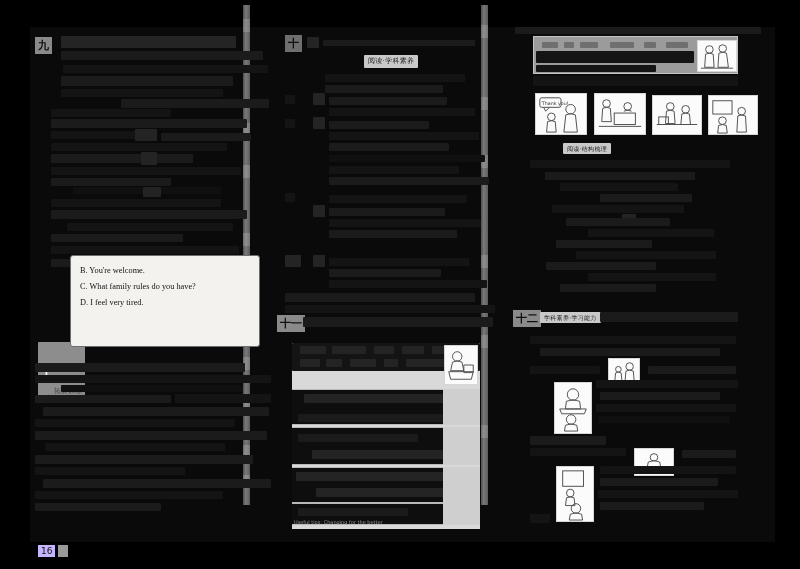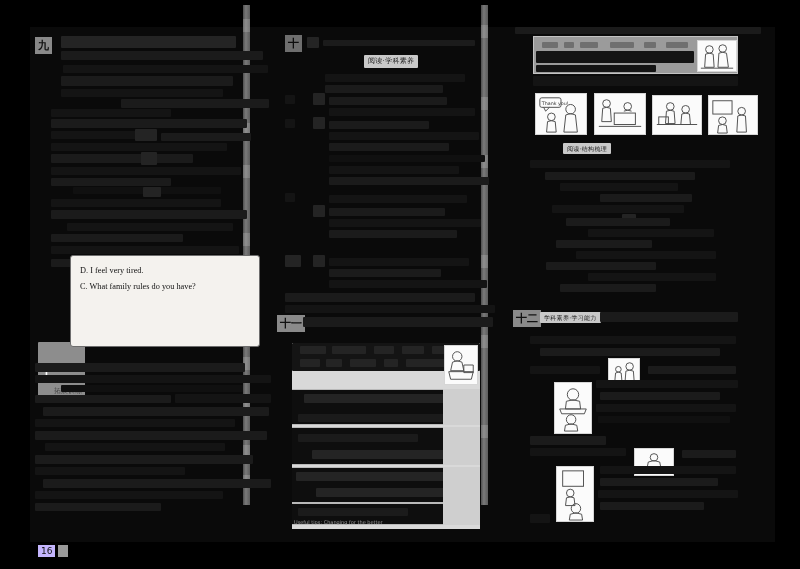--- a/index.html
+++ b/index.html
@@ -247,22 +247,23 @@
     <div class="bar d2" style="left:0;top:404px;width:232px;height:9px;"></div>
     <div class="bar" style="left:10px;top:416px;width:180px;height:8px;"></div>
     <div class="bar d2" style="left:0;top:428px;width:218px;height:9px;"></div>
     <div class="bar" style="left:0;top:440px;width:150px;height:8px;"></div>
     <div class="bar d2" style="left:8px;top:452px;width:228px;height:9px;"></div>
     <div class="bar" style="left:0;top:464px;width:188px;height:8px;"></div>
     <div class="bar d2" style="left:0;top:476px;width:126px;height:8px;"></div>
   </div>
 
   <div class="options-box">
+    <div class="opt">B. You're welcome.</div>
+    <div class="opt">C. What family rules do you have?</div>
     <div class="opt">D. I feel very tired.</div>
-    <div class="opt">C. What family rules do you have?</div>
   </div>
 
   <div class="col col-mid" style="left:285px;top:27px;">
     <div class="sec-num dark" style="left:0;top:8px;">十</div>
     <div class="bar d3" style="left:22px;top:10px;width:12px;height:11px;"></div>
     <div class="bar d2" style="left:38px;top:13px;width:152px;height:6px;"></div>
 
     <div class="tag" style="left:79px;top:28px;">阅读·学科素养</div>
 
     <div class="bar" style="left:40px;top:47px;width:140px;height:8px;"></div>

